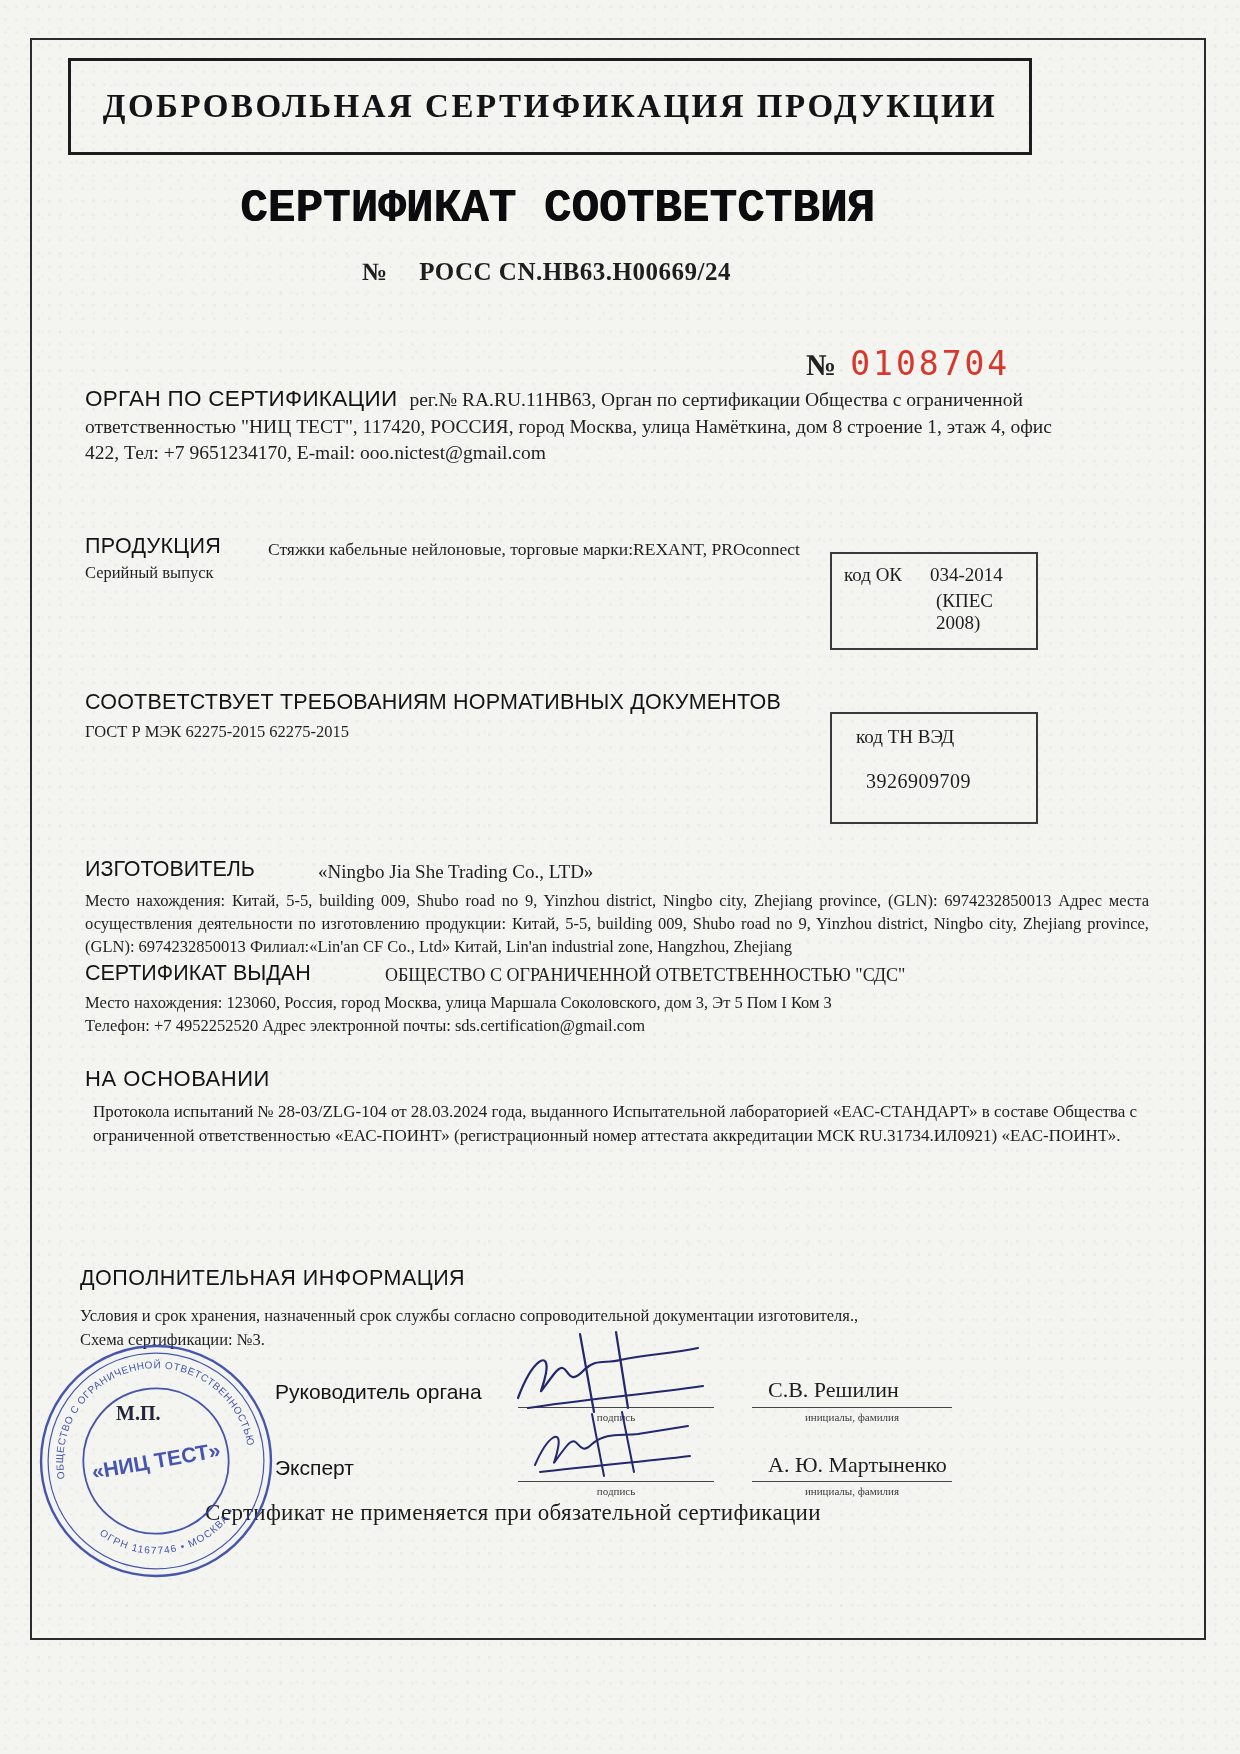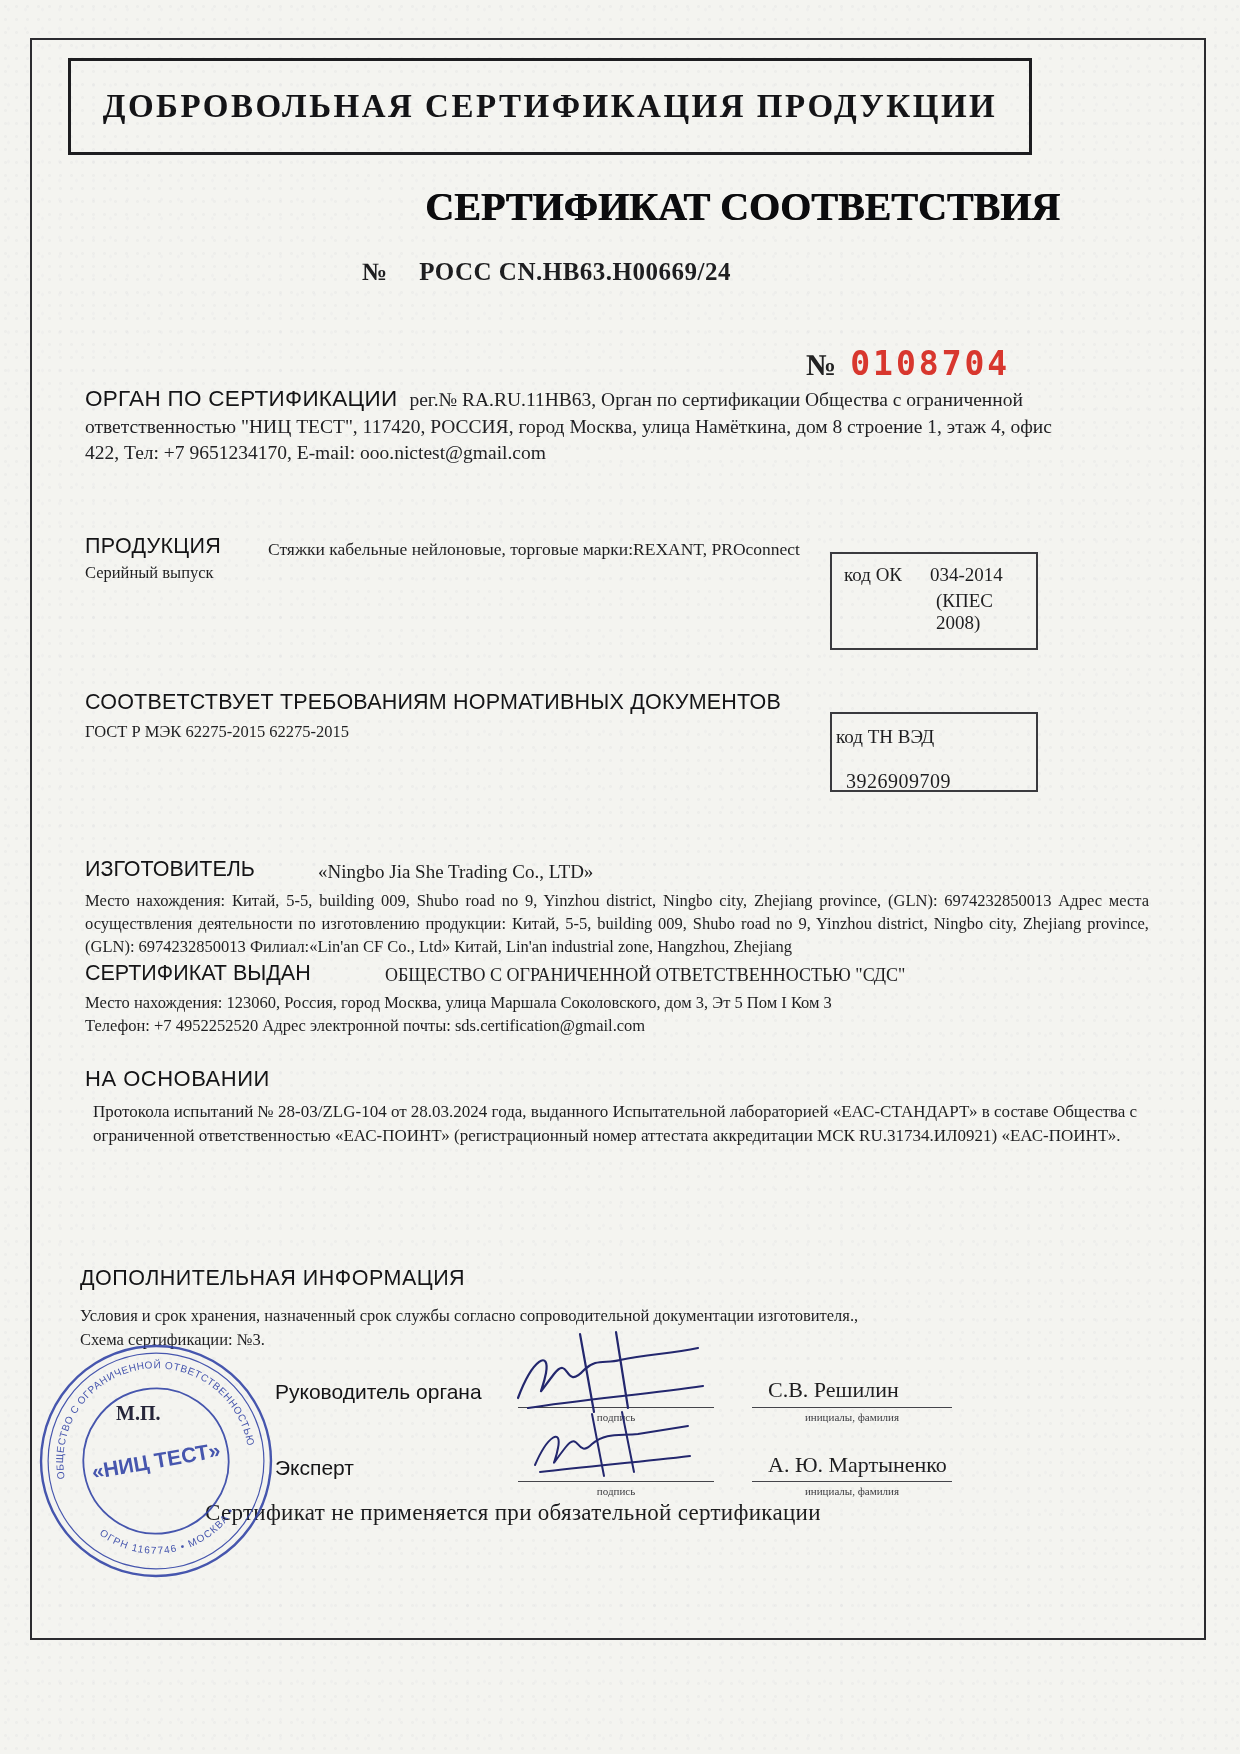--- a/index.html
+++ b/index.html
@@ -11,49 +11,49 @@
       radial-gradient(rgba(120,120,145,.035) 1px, transparent 2.1px);
     background-size:11px 13px, 17px 19px;}
   .abs{position:absolute}
   .lbl{font-family:"Liberation Sans",sans-serif;font-weight:400;color:#141416}
 
   .outer-border{left:30px;top:38px;width:1176px;height:1602px;border:2px solid #2b2b2f}
 
   .banner{left:68px;top:58px;width:964px;height:97px;border:3px solid #1d1d20;display:flex;align-items:center;justify-content:center;
     font-weight:bold;font-size:33px;letter-spacing:2.5px;color:#141417;text-align:center}
 
-  .title{left:240px;top:183px;width:820px;text-align:right;font-family:Liberation Serif, serif;font-weight:800;
-    font-size:40px;color:#0c0c0e;text-shadow:.7px 0 0 #0c0c0e}
+  .title{left:240px;top:183px;width:820px;text-align:left;font-family:Liberation Mono, monospace;font-weight:800;
+    font-size:46px;color:#0c0c0e;text-shadow:.7px 0 0 #0c0c0e}
 
   .cert-no{left:362px;top:258px;font-size:25px;font-weight:bold;display:flex}
   .cert-no .val{margin-left:32px;letter-spacing:.5px}
 
   .validity{left:362px;top:306px;font-size:25px;font-weight:bold;display:flex;align-items:baseline}
   .validity .w1{margin-left:20px}
   .validity .d1{margin-left:16px}
   .validity .w2{margin-left:72px}
   .validity .d2{margin-left:18px}
 
   .blank-no{left:806px;top:344px;display:flex;align-items:baseline}
   .blank-no .sym{font-size:30px;font-weight:bold;color:#222}
-  .blank-no .num{margin-left:14px;font-family:"DejaVu Sans Mono",monospace;font-weight:bold;font-size:33px;letter-spacing:3px;color:#d8372e}
+  .blank-no .num{margin-left:14px;font-family:"DejaVu Sans Mono",monospace;font-weight:normal;font-size:33px;letter-spacing:3px;color:#d8372e}
 
   .org{left:85px;top:384px;width:968px;font-size:19.5px;line-height:1.33;color:#212124}
   .org .lbl{font-size:22.5px;margin-right:12px;letter-spacing:.3px}
 
   .product-label{left:85px;top:534px;font-size:21.5px;letter-spacing:.3px}
   .product-serial{left:85px;top:563px;font-size:16.5px}
   .product-text{left:268px;top:539px;width:620px;font-size:17.5px}
 
   .code-box{border:2px solid #3a3a3e;background:transparent;font-size:19px}
   .ok-box{left:830px;top:552px;width:208px;height:98px;padding:10px 12px}
   .ok-box .row1{display:flex}
   .ok-box .row1 .v{margin-left:28px}
   .ok-box .row2{padding-left:92px;margin-top:4px}
-  .tnved-box{left:830px;top:712px;width:208px;height:80px;padding:12px 4px}
+  .tnved-box{left:830px;top:712px;width:208px;height:112px;padding:12px 24px}
   .tnved-box .v{margin-top:22px;padding-left:10px;font-size:20px;letter-spacing:.5px}
 
   .conf-label{left:85px;top:690px;font-size:21.5px;letter-spacing:.2px}
   .conf-text{left:85px;top:722px;font-size:16.5px}
 
   .manuf-label{left:85px;top:857px;font-size:21.5px}
   .manuf-name{left:318px;top:861px;font-size:19px}
   .manuf-text{left:85px;top:890px;width:1064px;font-size:16.5px;line-height:1.38;text-align:justify}
 
   .issued-label{left:85px;top:961px;font-size:21.5px}

